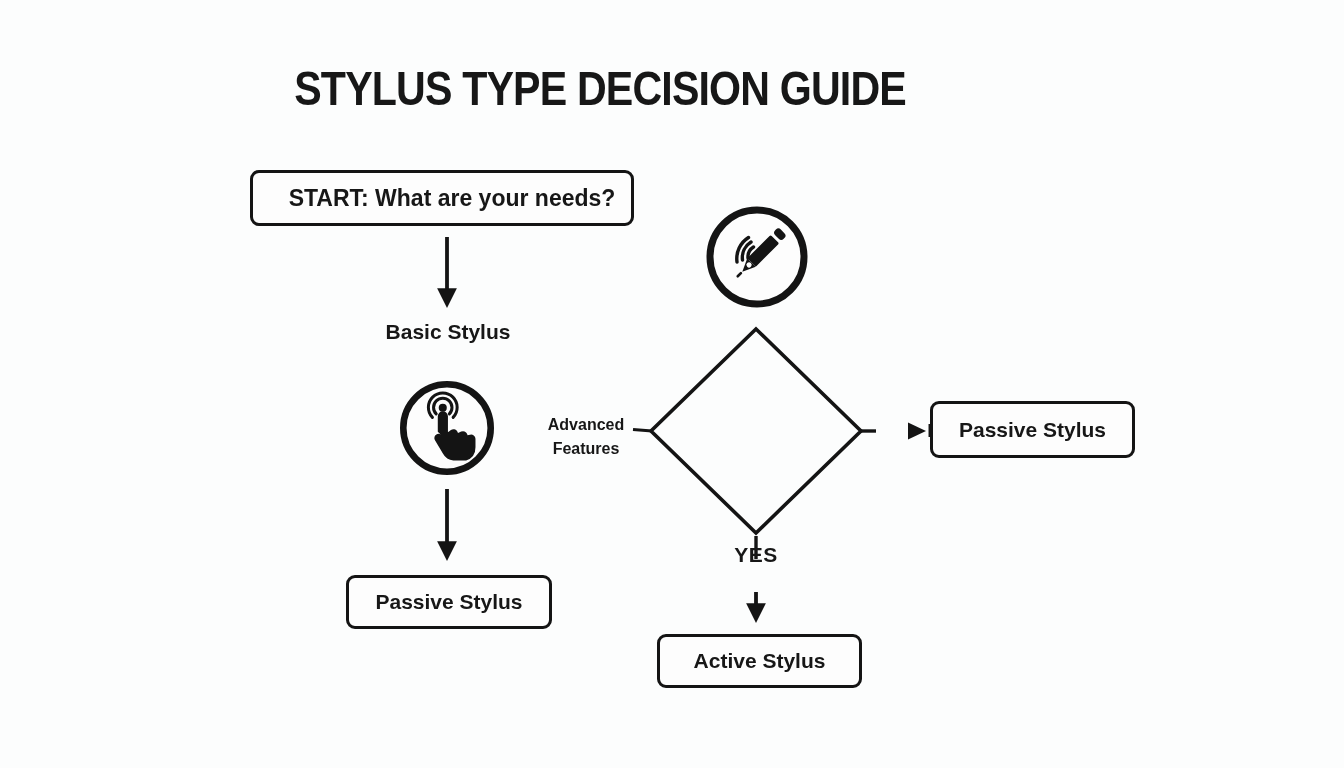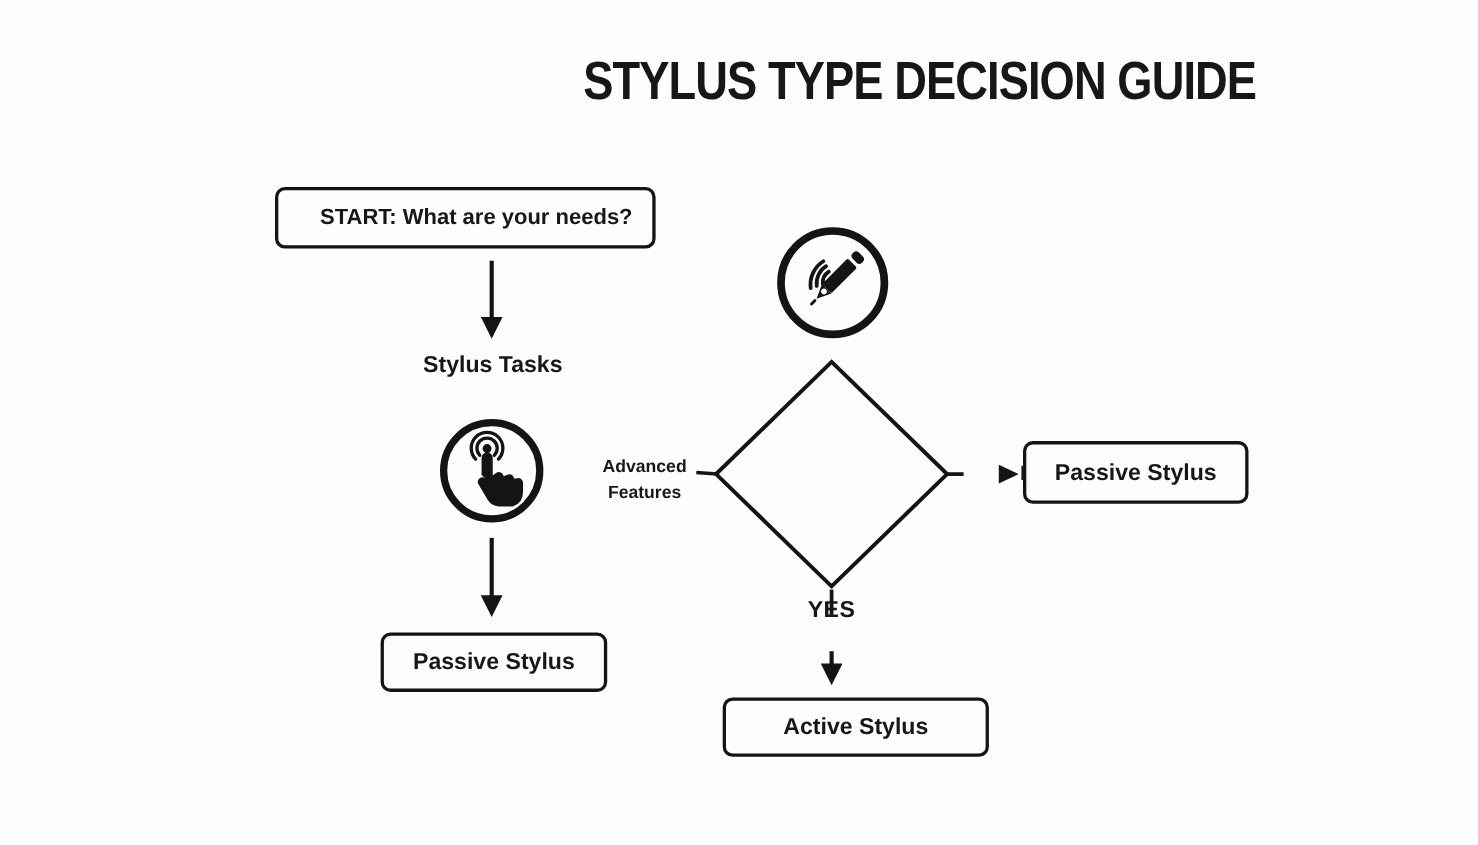--- a/index.html
+++ b/index.html
@@ -8,39 +8,39 @@
     background:#f4f4f4;
     font-family:"Liberation Sans", sans-serif;
   }
   .canvas{
     position:relative;width:1344px;height:768px;
     background:#fcfdfd;color:#141414;
   }
   .overlay{position:absolute;left:0;top:0;}
   .shape{stroke:#141414;fill:none;}
   .title{
-    position:absolute;left:0;top:46px;width:1200px;
-    text-align:right;white-space:nowrap;
+    position:absolute;left:0;top:60px;width:1200px;
+    text-align:center;white-space:nowrap;
   }
   .title span{
     display:inline-block;
     font-size:49px;font-weight:800;letter-spacing:-1px;
     transform:scaleX(0.84);transform-origin:50% 50%;
     color:#171717;
   }
   .node{
     position:absolute;box-sizing:border-box;
     border:3px solid #141414;border-radius:9px;background:#fdfdfd;
     display:flex;align-items:center;justify-content:center;
     font-weight:700;color:#171717;text-align:center;
   }
-  .node-start{left:250px;top:170px;width:346px;height:56px;font-size:20px;padding-left:20px;}
+  .node-start{left:250px;top:170px;width:384px;height:56px;font-size:23px;padding-left:20px;}
   .node-passive-left{left:346px;top:575px;width:206px;height:54px;font-size:21px;}
   .node-passive-right{left:930px;top:401px;width:205px;height:57px;font-size:21px;}
-  .node-active{left:657px;top:634px;width:242px;height:54px;font-size:21px;}
+  .node-active{left:657px;top:634px;width:205px;height:54px;font-size:21px;}
   .lbl{
     position:absolute;font-weight:700;color:#171717;text-align:center;
   }
   .lbl-basic{left:348px;top:320px;width:200px;font-size:21px;}
   .lbl-advanced{left:530px;top:413px;width:112px;font-size:16px;line-height:24px;}
   .lbl-advanced span{display:block;}
   .lbl-no{left:923px;top:420px;width:38px;font-size:19px;letter-spacing:0.5px;}
   .lbl-yes{left:726px;top:543px;width:60px;font-size:21px;letter-spacing:0.5px;}
   .lbl-decision{
     left:646px;top:384px;width:220px;
@@ -105,21 +105,21 @@
   </svg>
 
   <div class="title">
     <span>STYLUS TYPE DECISION GUIDE</span>
   </div>
 
   <div class="node node-start">
     <span>START: What are your needs?</span>
   </div>
 
-  <div class="lbl lbl-basic">Stylus Tasks</div>
+  <div class="lbl lbl-basic">Basic Stylus</div>
 
   <div class="lbl lbl-advanced">
     <span>Advanced</span>
     <span>Features</span>
   </div>
 
 
   <div class="lbl lbl-no">NO</div>
 
   <div class="lbl lbl-yes">YES</div>

